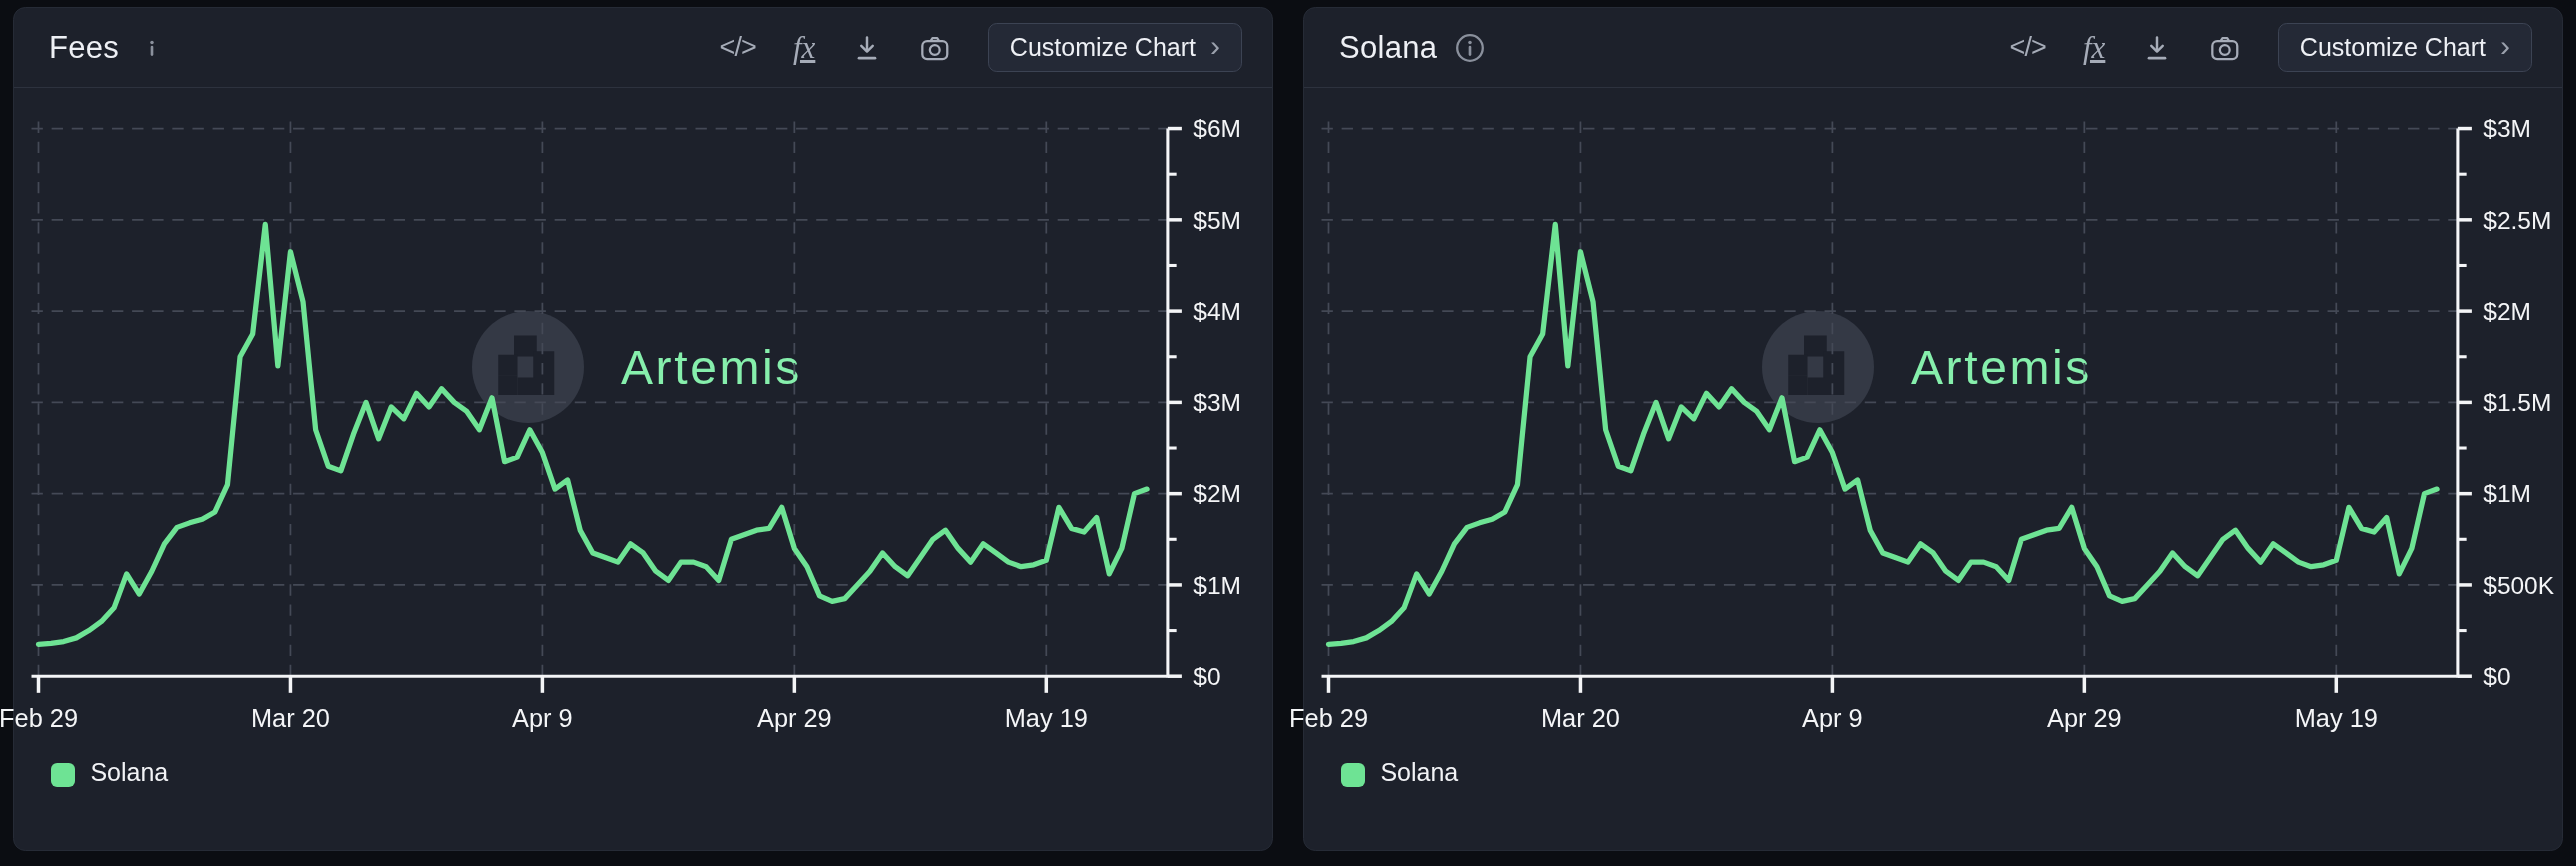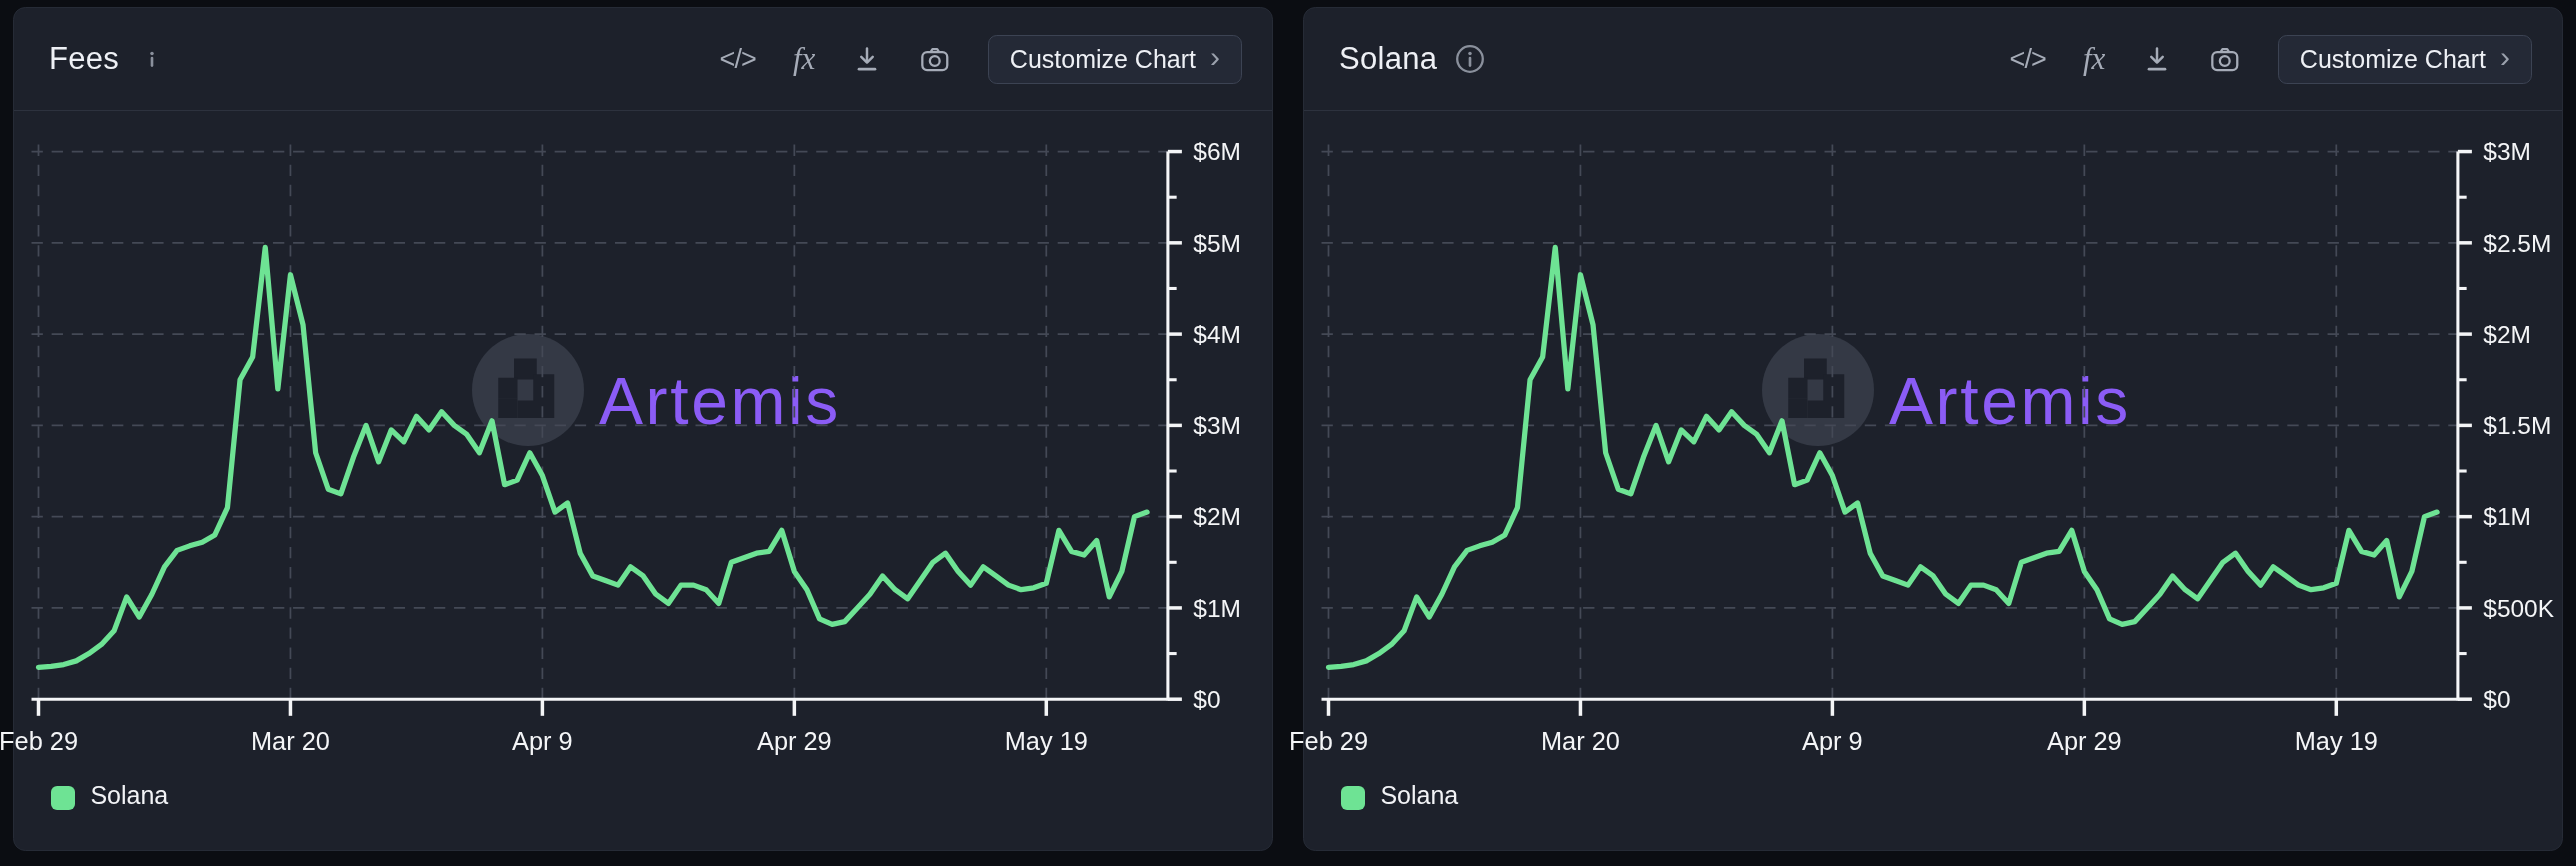--- a/index.html
+++ b/index.html
@@ -1,39 +1,39 @@
 <!DOCTYPE html>
 <html style="font-size:14px"><head>
 <meta charset="utf-8">
 <style>
   html,body{margin:0;padding:0;background:#0b0d12;width:2576px;height:866px;overflow:hidden;
             font-family:"Liberation Sans", sans-serif;}
   .card{position:absolute;top:7px;width:1260px;height:844px;background:#1d212b;
         border:0.9px solid #262b36;border-radius:12.3px;box-sizing:border-box;}
   #card-fees{left:13px;}
   #card-revenue{left:1303px;}
-  .card-header{height:103px;display:flex;align-items:center;justify-content:space-between;
+  .card-header{height:80px;display:flex;align-items:center;justify-content:space-between;
                padding:0 30px 0 35px;border-bottom:1.8px solid #2d323e;box-sizing:border-box;}
   .header-left{display:flex;align-items:center;gap:17.5px;}
   .panel-title{font-size:31px;color:#eef0f5;font-weight:500;letter-spacing:0.3px;}
   .info-icon{display:flex;align-items:center;}
   .header-right{display:flex;align-items:center;gap:37px;}
   .tool-icon{color:#a6acb8;display:flex;align-items:center;cursor:pointer;}
   .code-icon{font-size:27px;letter-spacing:-0.9px;font-weight:400;}
-  .fx-icon{font-family:"Liberation Serif", serif;font-style:italic;font-size:31px;font-weight:500;}
+  .fx-icon{font-family:"Liberation Serif", serif;font-style:italic;font-size:31px;font-weight:500;text-decoration:underline;}
   .customize-btn{display:flex;align-items:center;gap:14px;height:49px;padding:0 21px;
                  background:#242936;border:0.9px solid #3c4353;border-radius:8.8px;
                  font-size:25px;color:#eef0f5;cursor:pointer;}
   .customize-btn .chev{color:#9aa0ac;font-size:30px;line-height:1;margin-top:-3.5px;}
   .card-body{position:relative;height:739px;}
   svg.chart{position:absolute;left:0;top:0;overflow:visible;}
   .chart text{font-family:"Liberation Sans", sans-serif;fill:#f4f5f7;}
   .watermark{position:absolute;left:0;top:0;pointer-events:none;}
   .wm-circle{position:absolute;left:458px;top:223px;}
-  .wm-text{position:absolute;left:585px;top:252px;font-size:66px;color:#8b5cf6;
+  .wm-text{position:absolute;left:607px;top:252px;font-size:48px;color:#86efac;
            letter-spacing:2.6px;font-weight:500;}
   .legend{position:absolute;left:37px;top:670px;display:flex;align-items:flex-end;gap:15.8px;cursor:pointer;}
   .swatch{width:23.6px;height:23.6px;border-radius:6.1px;}
   .legend-label{font-size:25px;color:#f2f3f6;}
 </style>
 </head>
 <body>
 
 <div class="card" id="card-fees">
   <div class="card-header">

